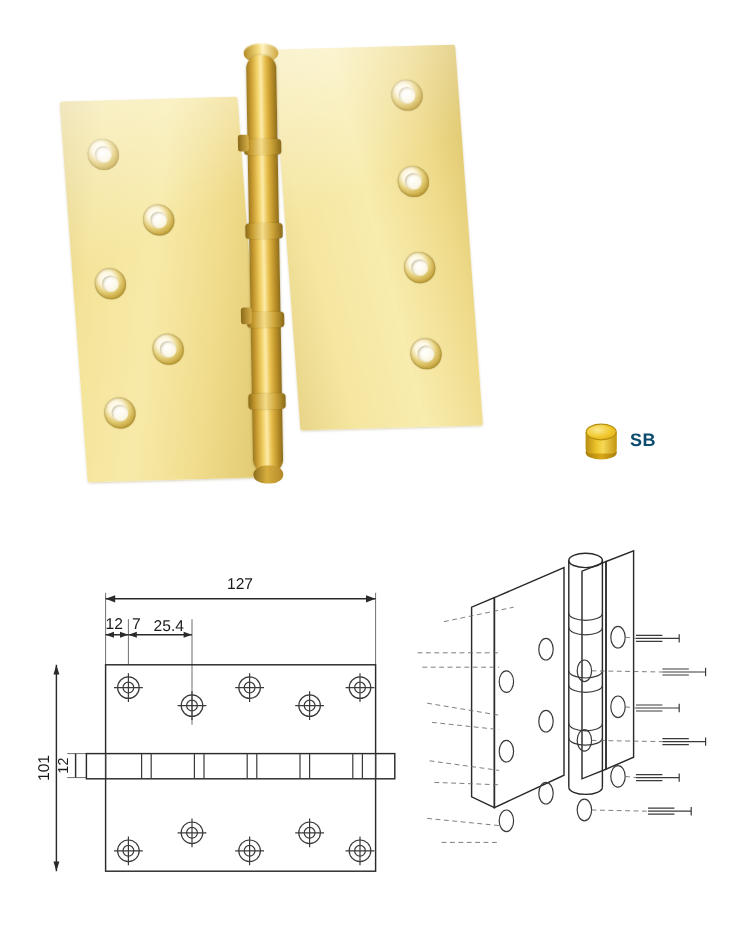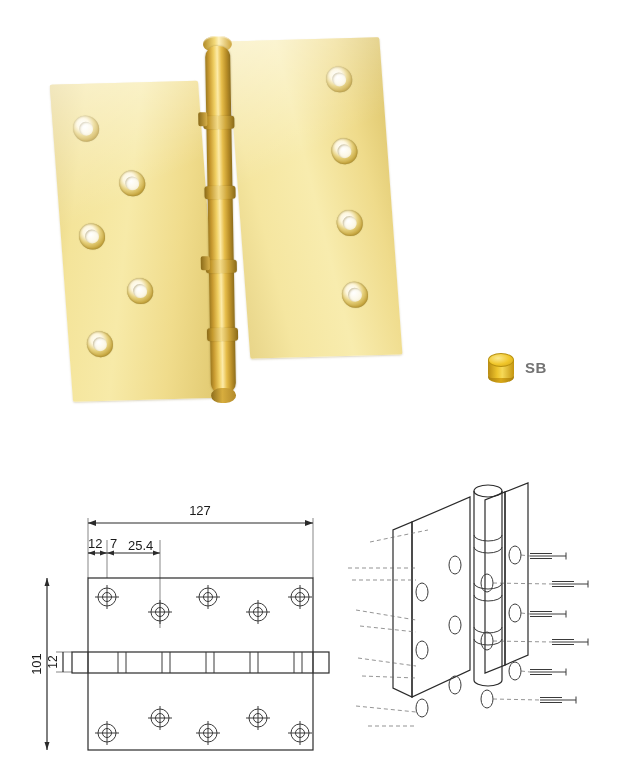--- a/index.html
+++ b/index.html
@@ -65,27 +65,27 @@
   
   .swatch-wrap{position:absolute;left:486px;top:352px;display:flex;align-items:center;gap:9px;}
   .swatch{position:relative;width:30px;height:30px;}
   .swatch-side{position:absolute;left:2px;top:8px;width:26px;height:18px;border-radius:0 0 4px 4px;
     background:linear-gradient(90deg,#b88b12 0%,#edc42c 35%,#f6d957 55%,#c4950f 100%);}
   .swatch-top{position:absolute;left:2px;top:1px;width:26px;height:14px;border-radius:50%;
     background:radial-gradient(ellipse at 38% 35%,#fbe98f 0%,#f0c62a 55%,#d2a418 100%);
     border:1px solid #b8910f;box-sizing:border-box;}
   .swatch-bot{position:absolute;left:2px;top:19px;width:26px;height:12px;border-radius:50%;
     background:linear-gradient(90deg,#a87f0d,#d9a818 50%,#a87f0d);}
-  .swatch-label{font-size:15px;font-weight:600;color:#737373;letter-spacing:.5px;}
+  .swatch-label{font-size:15px;font-weight:600;color:#0c4a6e;letter-spacing:.5px;}
 
   .prodcode{position:absolute;left:0;top:398px;width:630px;text-align:center;
     font-size:23px;letter-spacing:.6px;color:#1f1f1f;padding-left:62px;box-sizing:border-box;}
 
   
-  .tech{position:absolute;left:0;top:480px;width:560px;height:300px;}
+  .tech{position:absolute;left:0;top:456px;width:560px;height:300px;}
   .lw{stroke:#3a3a3a;stroke-width:1;fill:none;}
   .lw2{stroke:#2a2a2a;stroke-width:1.2;fill:none;}
   .thin{stroke:#555;stroke-width:.7;fill:none;}
   .dimtxt{font-family:"Liberation Sans",sans-serif;font-size:13px;fill:#1a1a1a;}
   .dimtxt-s{font-family:"Liberation Sans",sans-serif;font-size:12px;fill:#1a1a1a;}
 </style>
 </head>
 <body>
 
 <div class="sheet">

